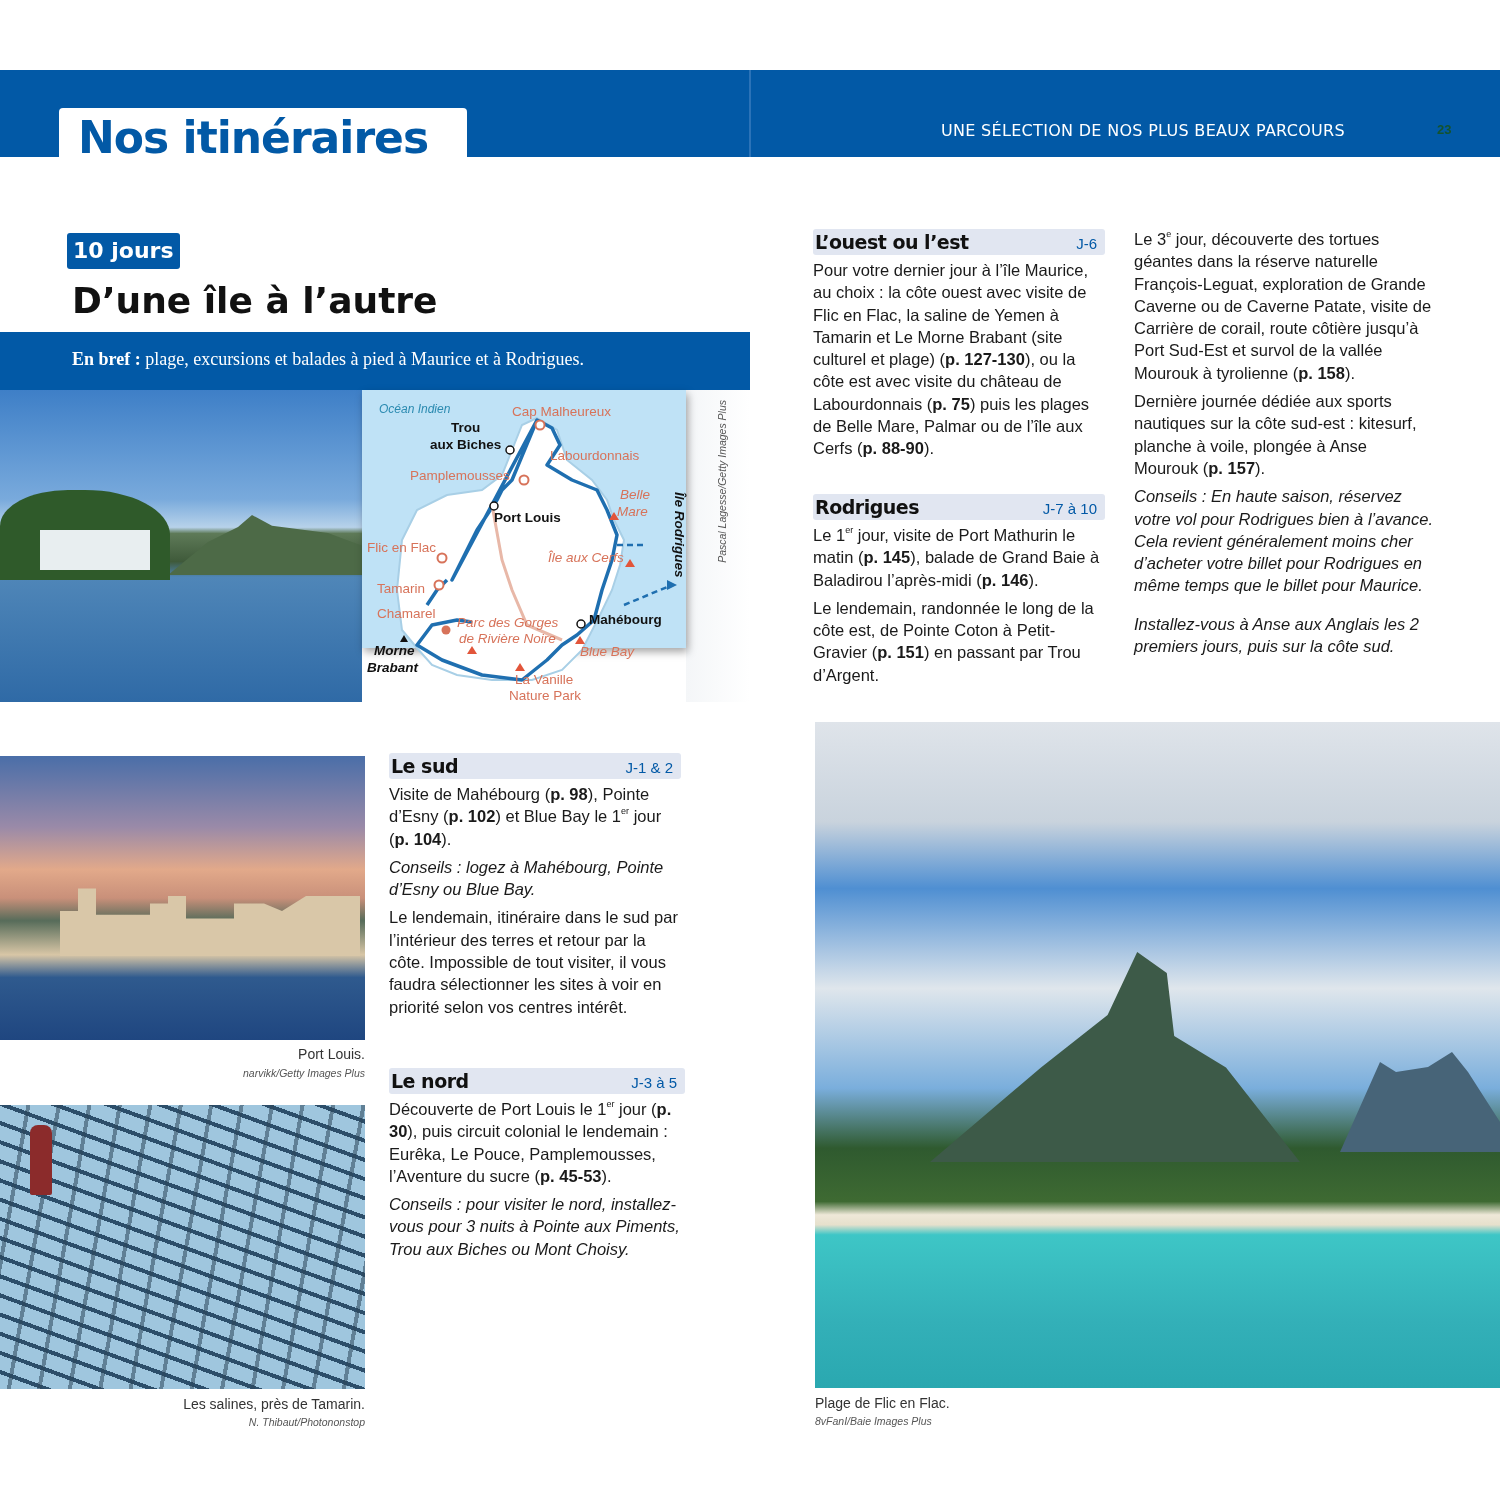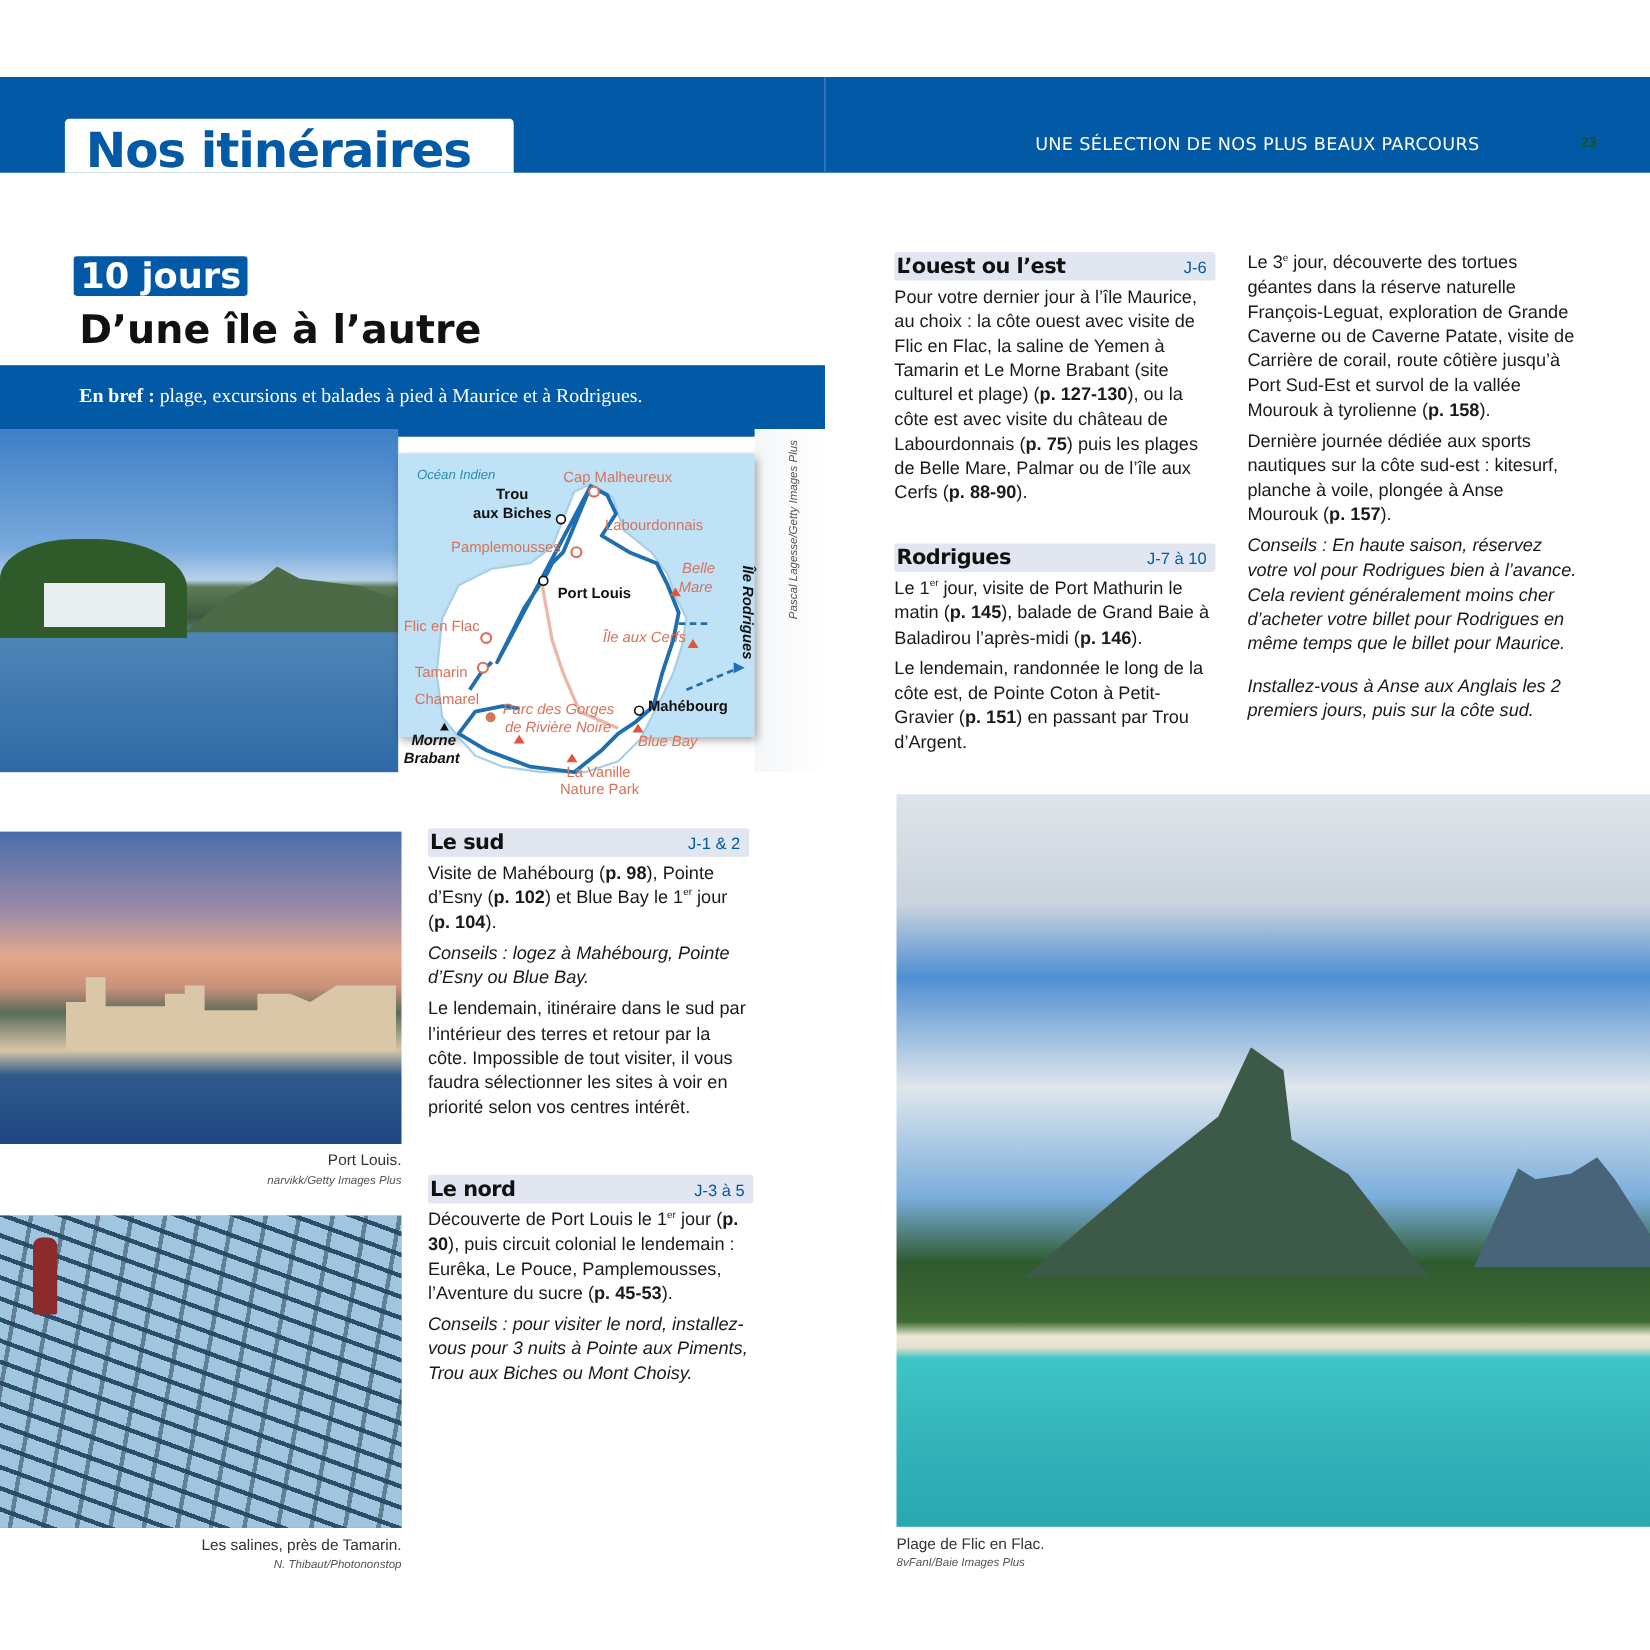--- a/index.html
+++ b/index.html
@@ -6,35 +6,35 @@
   html, body { width: 1500px; height: 1500px; background: #ffffff; overflow: hidden; }
   body { position: relative; font-family: "Liberation Sans", sans-serif; color: #1a1a1a; }
 
   .header-band { position: absolute; left: 0; top: 70px; width: 1500px; height: 87px; background: #0259a6; }
   .gutter { position: absolute; left: 749px; top: 70px; width: 2px; height: 87px; background: #2b73b8; }
   .title-tab { position: absolute; left: 59px; top: 108px; width: 408px; height: 49px; background: #fff; border-radius: 4px 4px 0 0; }
   .title-text { position: absolute; left: 78px; top: 112px; font-family: "DejaVu Sans", sans-serif; font-weight: bold; font-size: 44px; color: #0259a6; letter-spacing: -1px; line-height: 52px; }
   .subtitle { position: absolute; right: 155px; top: 121px; color: #fff; font-family: "DejaVu Sans", sans-serif; font-size: 16px; letter-spacing: 0.3px; }
   .page-num { position: absolute; left: 1437px; top: 122px; color: #14532d; font-weight: bold; font-size: 13px; }
 
-  .days-badge { position: absolute; left: 67px; top: 233px; background: #0259a6; color: #fff; font-family: "DejaVu Sans", sans-serif; font-weight: bold; font-size: 32px; padding: 2px 6px; border-radius: 3px; line-height: 32px; }
+  .days-badge { position: absolute; left: 67px; top: 233px; background: #0259a6; color: #fff; font-family: "DejaVu Sans", sans-serif; font-weight: bold; font-size: 22px; padding: 2px 6px; border-radius: 3px; line-height: 32px; }
   .route-title { position: absolute; left: 72px; top: 280px; font-family: "DejaVu Sans", sans-serif; font-weight: bold; font-size: 36px; color: #111; }
 
   .bref-band { position: absolute; left: 0; top: 332px; width: 750px; height: 65px; background: #0259a6; color: #fff; font-family: "Liberation Serif", serif; font-size: 18px; padding: 17px 0 0 72px; }
   .bref-band b { font-weight: bold; }
 
   .photo { position: absolute; overflow: hidden; }
   .photo-bay { left: 0; top: 390px; width: 362px; height: 312px;
     background: linear-gradient(180deg, #3e7fc7 0%, #79aadc 35%, #b7d2ea 44%, #5e7a58 46%, #3f5a3a 55%, #4f86b8 60%, #2f6aa6 100%); }
   .photo-bay .mountain { position: absolute; left: 168px; top: 125px; width: 200px; height: 60px; background: #4d6a47; clip-path: polygon(0 100%, 20% 45%, 35% 20%, 42% 0, 52% 18%, 80% 30%, 100% 55%, 100% 100%); }
   .photo-bay .trees { position: absolute; left: 0; top: 100px; width: 170px; height: 90px; background: #2f5a2a; border-radius: 40% 50% 0 0; }
   .photo-bay .house { position: absolute; left: 40px; top: 140px; width: 110px; height: 40px; background: #e8eef0; }
 
   .map-shadow-bg { position: absolute; left: 686px; top: 390px; width: 64px; height: 312px; background: linear-gradient(90deg, #f4f6f8, #ffffff); }
-  .map { position: absolute; left: 362px; top: 412px; width: 324px; height: 258px; background: #bfe2f6; box-shadow: 2px 4px 8px rgba(0,0,0,0.35); }
+  .map { position: absolute; left: 362px; top: 390px; width: 324px; height: 258px; background: #bfe2f6; box-shadow: 2px 4px 8px rgba(0,0,0,0.35); }
   .map svg { position: absolute; left: 0; top: 0; }
   .map-label { position: absolute; font-size: 13.5px; white-space: nowrap; }
   .ml-ocean { color: #2a8ab0; font-style: italic; font-size: 12px; }
   .ml-place { color: #d7735a; }
   .ml-italic { color: #d7735a; font-style: italic; }
   .ml-town { color: #111; font-weight: bold; }
   .ml-peak { color: #111; font-weight: bold; font-style: italic; }
   .ml-rod { color: #111; font-weight: bold; font-style: italic; transform: rotate(90deg); transform-origin: left top; }
   .credit-vertical { position: absolute; left: 716px; top: 400px; font-size: 10.5px; font-style: italic; color: #555; writing-mode: vertical-rl; transform: rotate(180deg); }
 
@@ -111,21 +111,21 @@
     <polygon points="218,246 223,254 213,254" fill="#e2553a"></polygon>
   </svg>
   <span class="map-label ml-ocean" style="left:17px;top:12px;">Océan Indien</span>
   <span class="map-label ml-place" style="left:150px;top:14px;">Cap Malheureux</span>
   <span class="map-label ml-town" style="left:89px;top:30px;">Trou</span>
   <span class="map-label ml-town" style="left:68px;top:47px;">aux Biches</span>
   <span class="map-label ml-place" style="left:188px;top:58px;">Labourdonnais</span>
   <span class="map-label ml-place" style="left:48px;top:78px;">Pamplemousses</span>
   <span class="map-label ml-italic" style="left:258px;top:97px;">Belle</span>
   <span class="map-label ml-italic" style="left:255px;top:114px;">Mare</span>
-  <span class="map-label ml-town" style="left:132px;top:120px;padding-left:13px;">Port Louis</span>
+  <span class="map-label ml-town" style="left:132px;top:120px;">Port Louis</span>
   <span class="map-label ml-place" style="left:5px;top:150px;">Flic en Flac</span>
   <span class="map-label ml-italic" style="left:186px;top:160px;">Île aux Cerfs</span>
   <span class="map-label ml-place" style="left:15px;top:191px;">Tamarin</span>
   <span class="map-label ml-place" style="left:15px;top:216px;">Chamarel</span>
   <span class="map-label ml-italic" style="left:95px;top:225px;">Parc des Gorges</span>
   <span class="map-label ml-italic" style="left:97px;top:241px;">de Rivière Noire</span>
   <span class="map-label ml-town" style="left:227px;top:222px;">Mahébourg</span>
   <span class="map-label ml-peak" style="left:12px;top:253px;">Morne</span>
   <span class="map-label ml-peak" style="left:5px;top:270px;">Brabant</span>
   <span class="map-label ml-italic" style="left:218px;top:254px;text-align:center;">Blue Bay</span>

